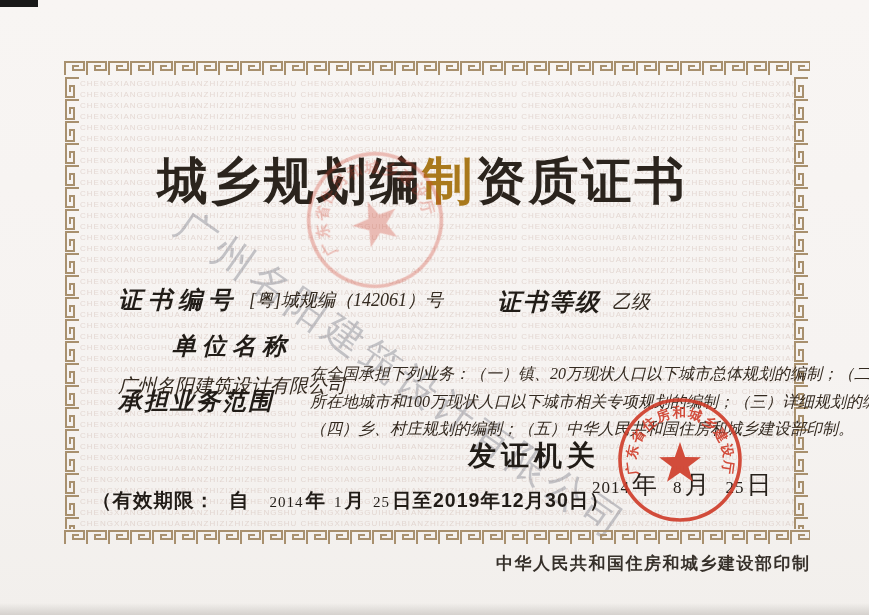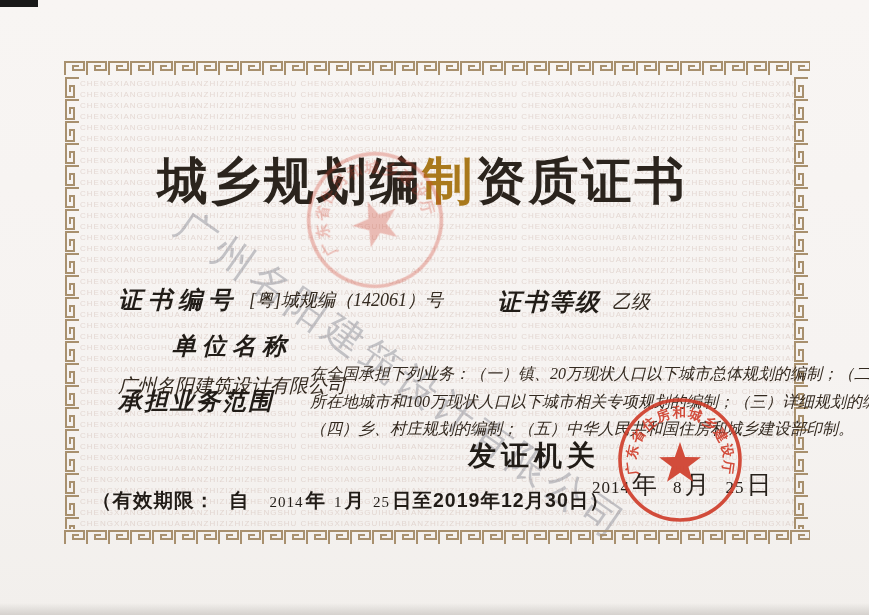--- a/index.html
+++ b/index.html
@@ -178,20 +178,21 @@
       <span>（有效期限：</span>
       <span class="zi">自</span>
       <span class="vnum">2014</span>
       <span class="vunit">年</span>
       <span class="vnum">1</span>
       <span class="vunit">月</span>
       <span class="vnum">25</span>
       <span>日至2019年12月30日）</span>
     </div>
 
+    <div class="footer">中华人民共和国住房和城乡建设部印制</div>
   </div>
 
   <svg class="seal seal-main" width="136" height="136" viewBox="0 0 136 136">
     <defs>
         <path id="arcMain" d="M27 85 A44 44 0 1 1 109 85" fill="none"></path>
       </defs>
     <circle cx="68" cy="68" r="60" fill="none" stroke="#cf3b28" stroke-width="3.6"></circle>
     <path fill="#cf3b28" transform="translate(68,72)" d="M0 -22 L5.17 -7.12 L20.92 -6.8 L8.37 2.72 L12.93 17.8 L0 8.8 L-12.93 17.8 L-8.37 2.72 L-20.92 -6.8 L-5.17 -7.12 Z"></path>
     <text font-size="13.5" fill="#cf3b28" letter-spacing="1.5" font-weight="bold" font-family="Liberation Sans, sans-serif">
       <textPath href="#arcMain" startOffset="50%" text-anchor="middle">广东省住房和城乡建设厅</textPath>

